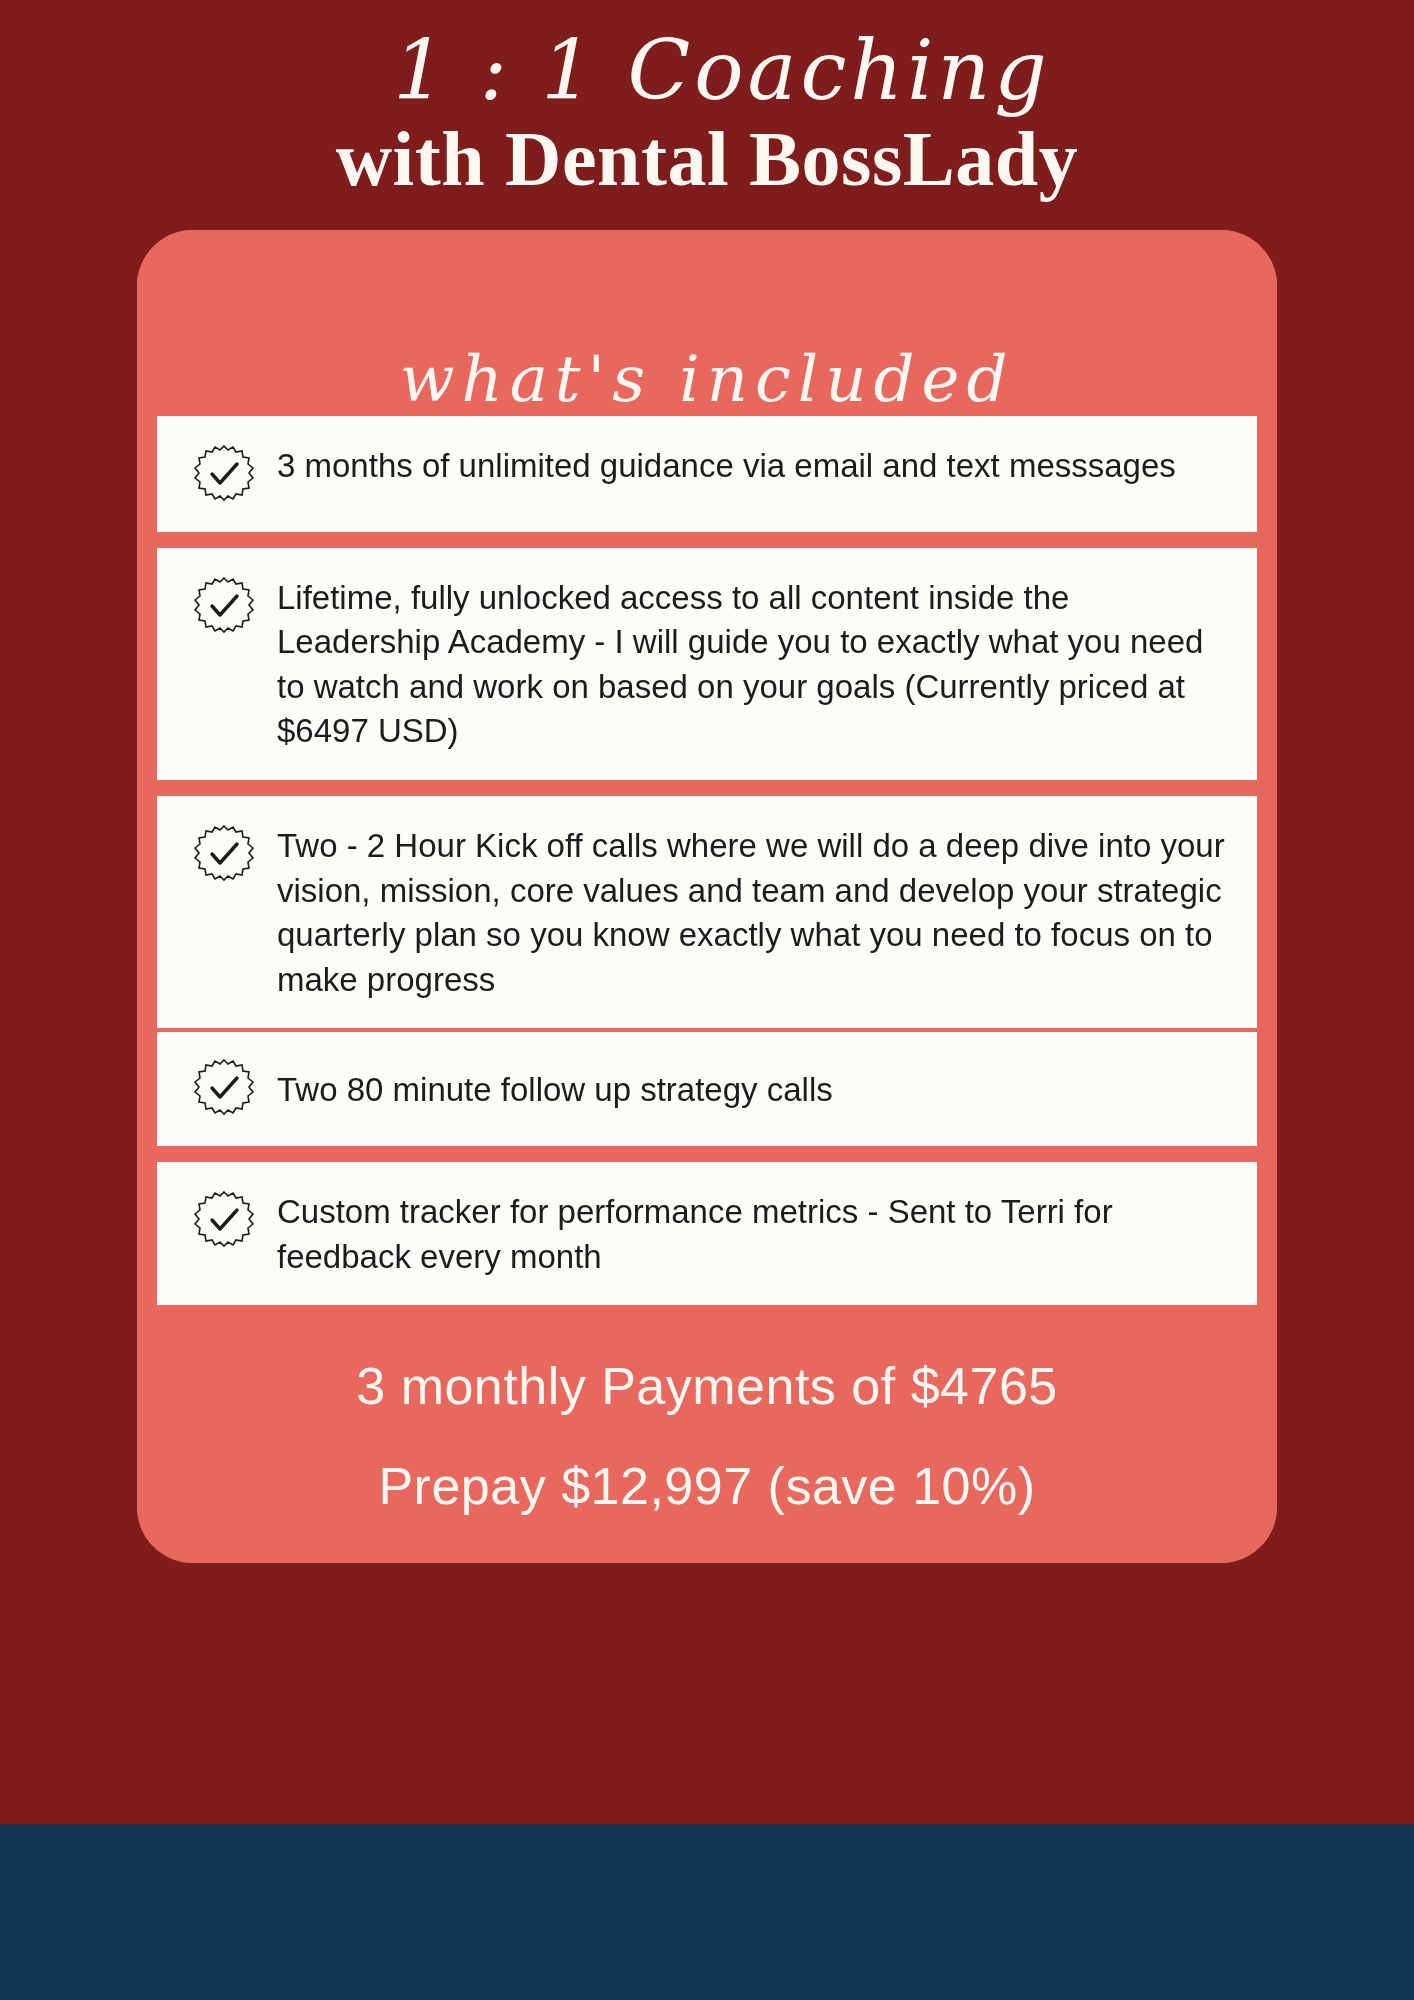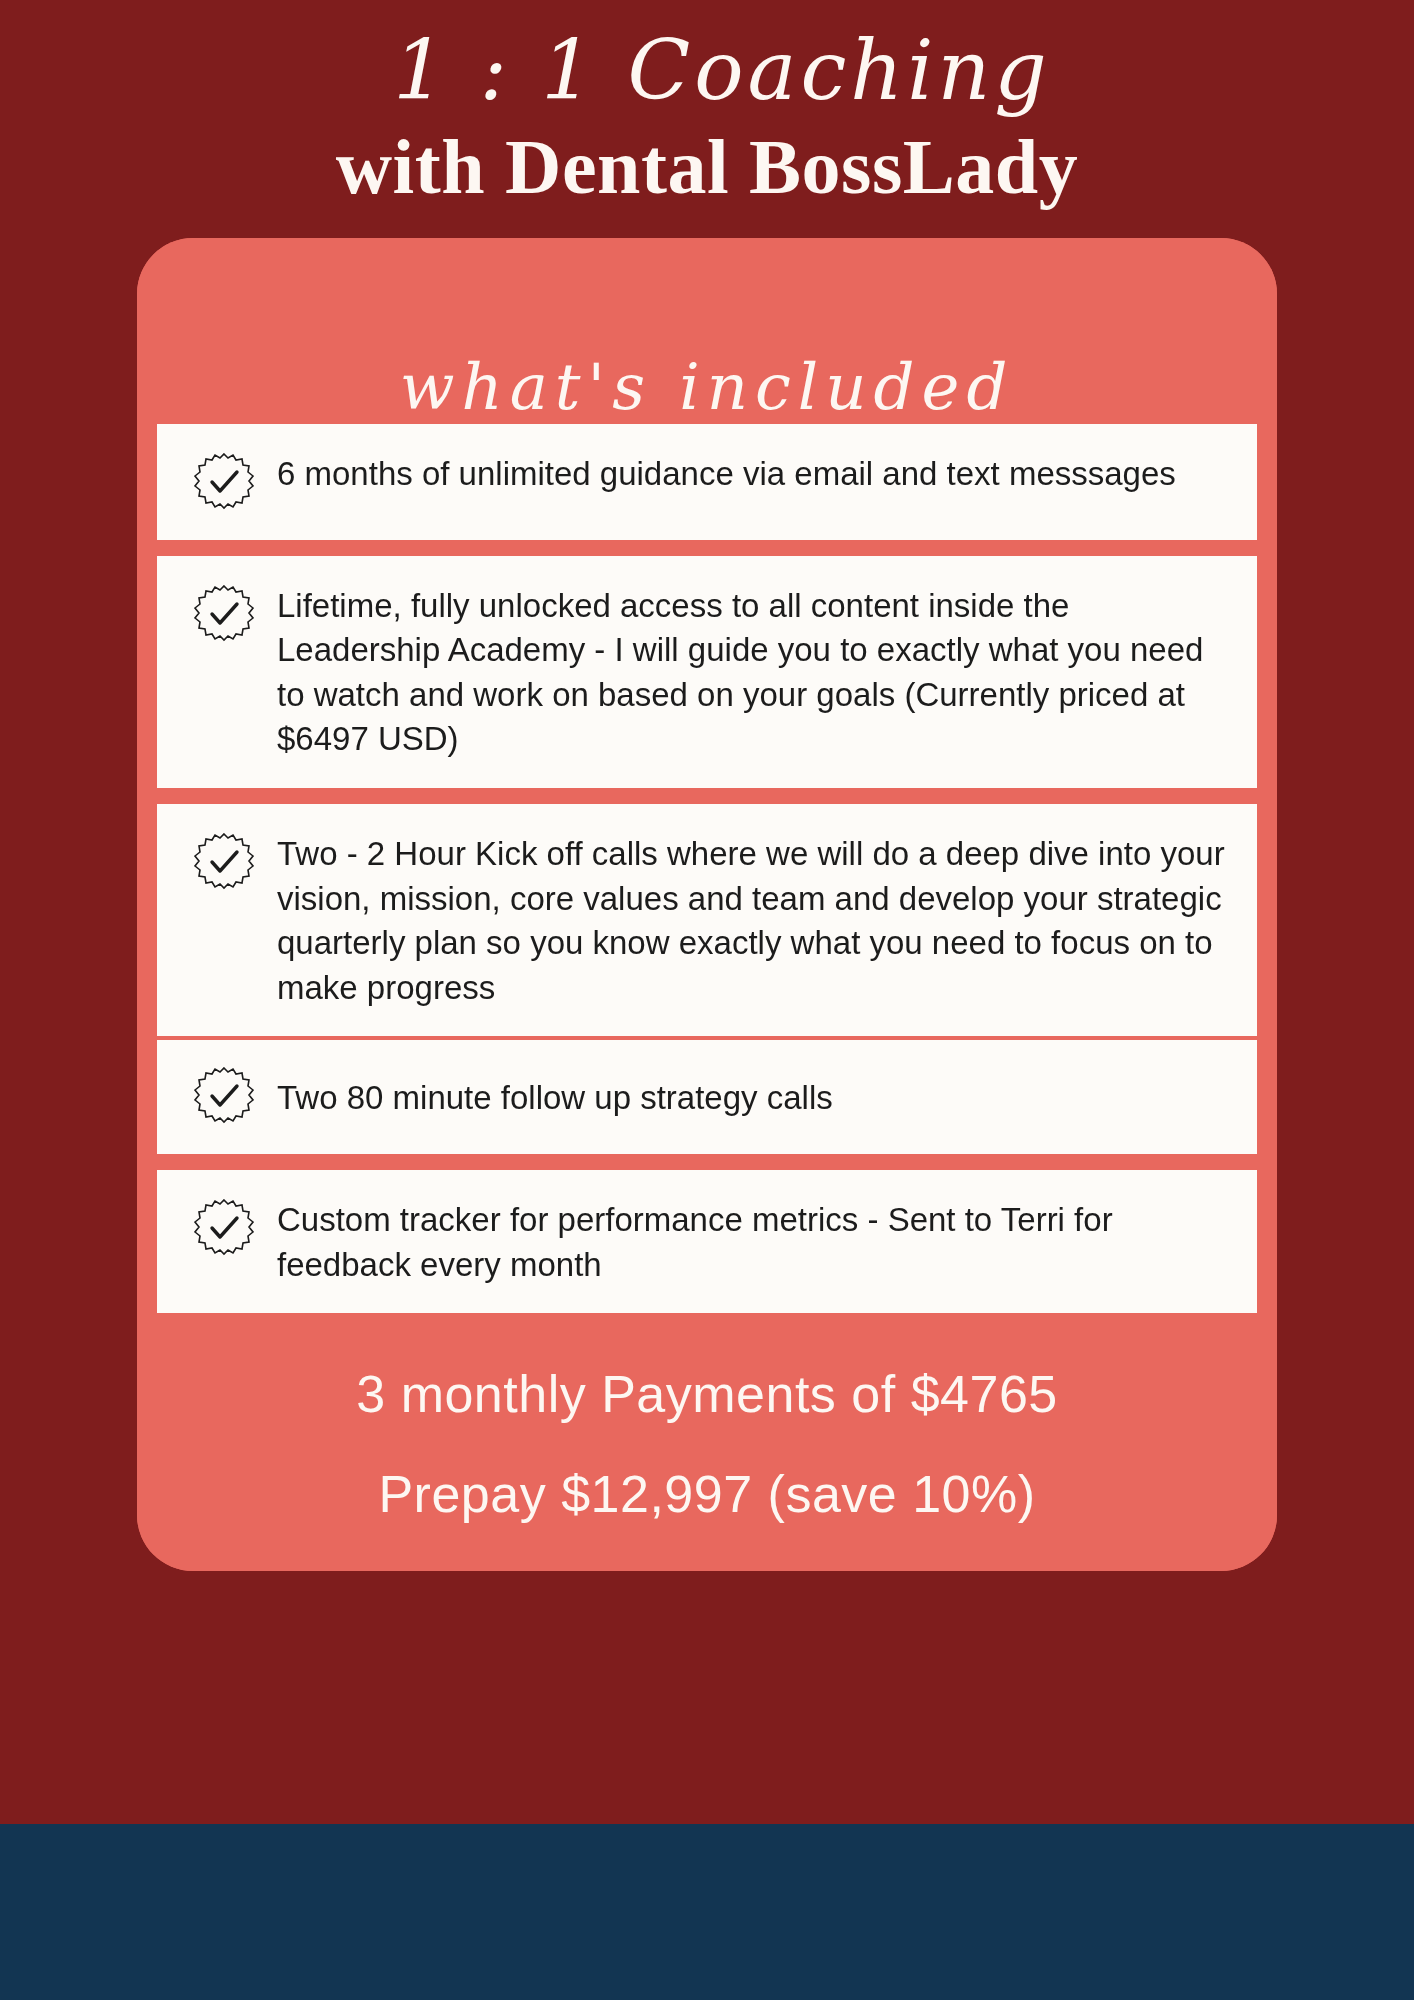--- a/index.html
+++ b/index.html
@@ -36,21 +36,21 @@
     line-height: 1.0;
     margin: 0;
     padding-left: 30px;
   }
   .serif-title {
     font-family: "Liberation Serif", serif;
     font-weight: 700;
     font-size: 78px;
     color: #fdf7f2;
     line-height: 1.1;
-    margin: 12px 0 0 0;
+    margin: 4px 0 0 0;
     letter-spacing: 0.5px;
   }
 
   
   .card {
     position: relative;
     margin: 28px auto 0 auto;
     width: 1140px;
     background: #e8685e;
     border-radius: 56px;
@@ -143,21 +143,21 @@
 
     <div class="items">
 
       <div class="item">
         <span class="check">
           <svg width="62" height="62" viewBox="0 0 62 62">
             <path d="M31 2 L35 6 L40 3 L43 8 L49 7 L50 13 L56 14 L55 20 L60 24 L56 29 L60 34 L55 38 L56 44 L50 45 L49 51 L43 50 L40 55 L35 52 L31 56 L27 52 L22 55 L19 50 L13 51 L12 45 L6 44 L7 38 L2 34 L6 29 L2 24 L7 20 L6 14 L12 13 L13 7 L19 8 L22 3 L27 6 Z" fill="none" stroke="#1c1c1c" stroke-width="1.6"></path>
             <path d="M19 30 L27 39 L44 20" fill="none" stroke="#1c1c1c" stroke-width="3.4" stroke-linecap="round" stroke-linejoin="round"></path>
           </svg>
         </span>
-        <span class="item-text">6 months of unlimited guidance via email and text messsages</span>
+        <span class="item-text">3 months of unlimited guidance via email and text messsages</span>
       </div>
 
       <div class="item thick-gap">
         <span class="check">
           <svg width="62" height="62" viewBox="0 0 62 62">
             <path d="M31 2 L35 6 L40 3 L43 8 L49 7 L50 13 L56 14 L55 20 L60 24 L56 29 L60 34 L55 38 L56 44 L50 45 L49 51 L43 50 L40 55 L35 52 L31 56 L27 52 L22 55 L19 50 L13 51 L12 45 L6 44 L7 38 L2 34 L6 29 L2 24 L7 20 L6 14 L12 13 L13 7 L19 8 L22 3 L27 6 Z" fill="none" stroke="#1c1c1c" stroke-width="1.6"></path>
             <path d="M19 30 L27 39 L44 20" fill="none" stroke="#1c1c1c" stroke-width="3.4" stroke-linecap="round" stroke-linejoin="round"></path>
           </svg>
         </span>
         <span class="item-text">Lifetime, fully unlocked access to all content inside the Leadership Academy - I will guide you to exactly what you need to watch and work on based on your goals (Currently priced at $6497 USD)</span>

